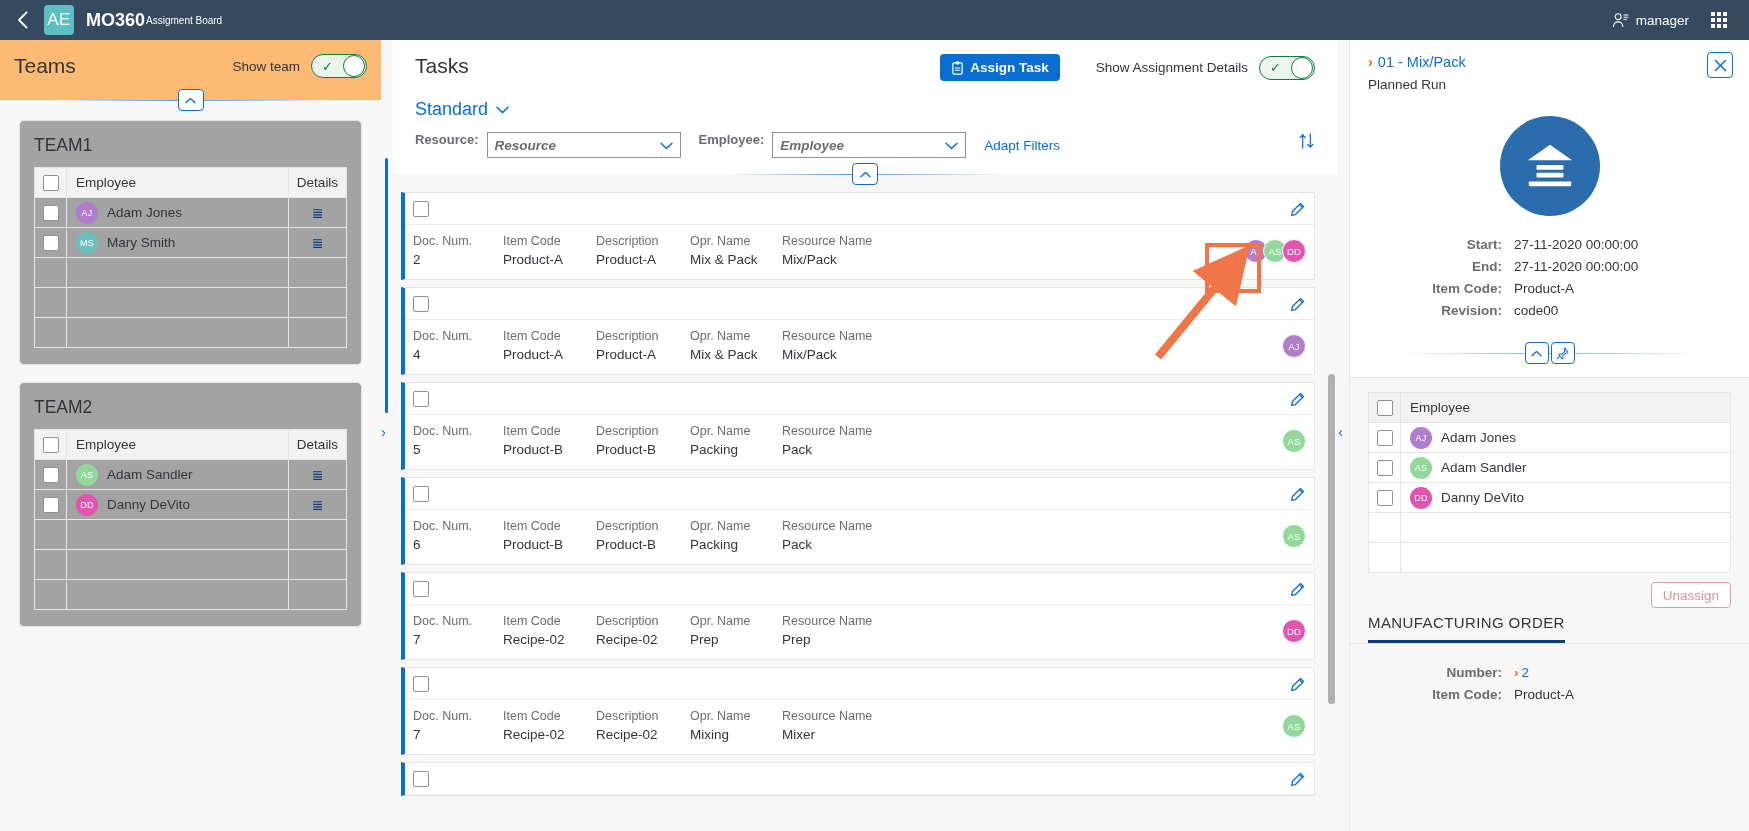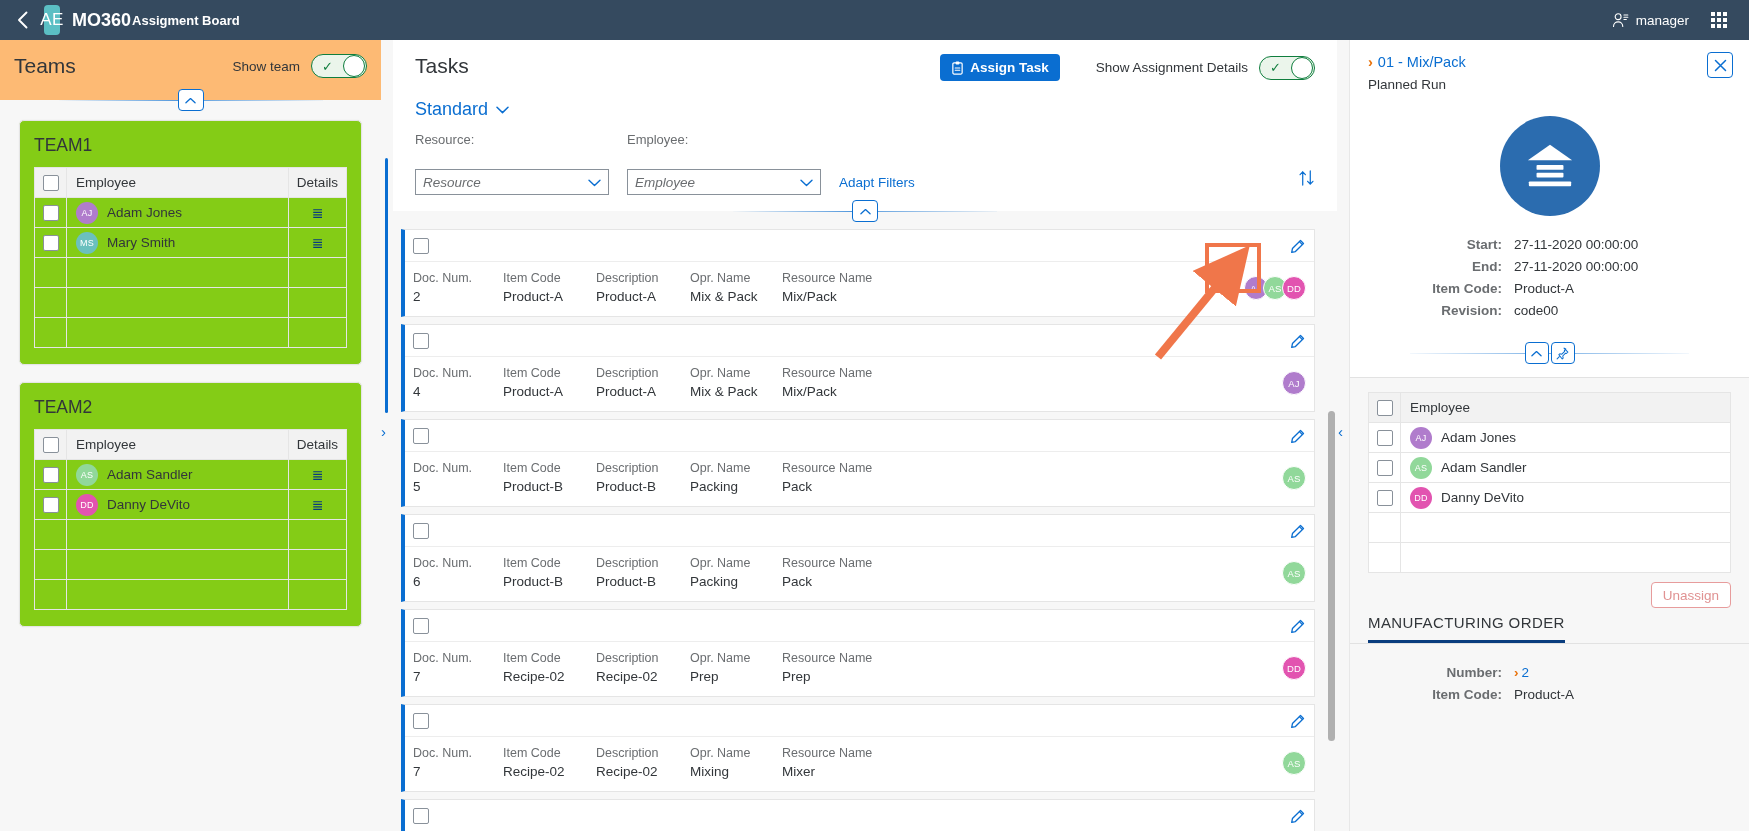--- a/index.html
+++ b/index.html
@@ -18,29 +18,29 @@
     display: flex; align-items: center;
     color: #fff;
     position: relative;
   }
   .back-btn {
     width: 44px; height: 40px; display: flex; align-items: center; justify-content: center;
     cursor: pointer;
   }
   .back-btn svg { display: block; }
   .logo-tile {
-    width: 16px; height: 30px; border-radius: 4px;
+    width: 30px; height: 30px; border-radius: 4px;
     background: #5bbfc4;
     display: flex; align-items: center; justify-content: center;
     color: #fff; font-size: 17px; letter-spacing: .5px;
     margin-right: 12px;
     font-family: "Liberation Sans", sans-serif;
   }
   .app-title { font-size: 18px; font-weight: bold; margin-right: 1px; }
-  .app-subtitle { font-size: 13px; font-weight: bold; }
+  .app-subtitle { font-size: 10px; font-weight: normal; }
   .topbar-right {
     margin-left: auto; display: flex; align-items: center; gap: 0px; padding-right: 14px;
   }
   .user-chip { display: flex; align-items: center; gap: 7px; font-size: 13.5px; padding: 0 16px; cursor: pointer; }
   .grid-icon { display: flex; flex-wrap: wrap; width: 18px; gap: 2px; cursor: pointer; padding: 0 6px; box-sizing: content-box;}
   .grid-icon i { width: 4px; height: 4px; background: #fff; display: block; }
 
   
   .body { flex: 1 1 auto; display: flex; min-height: 0; position: relative; }
 
@@ -97,21 +97,21 @@
   .collapse-tab::before, .collapse-tab::after {
     content: ""; position: absolute; top: 50%; height: 1px;
     background: linear-gradient(to right, rgba(10,110,209,.6), rgba(10,110,209,.05));
     width: 120px;
   }
   .collapse-tab::before { right: 100%; background: linear-gradient(to left, rgba(10,110,209,.7), rgba(10,110,209,.02)); }
   .collapse-tab::after { left: 100%; }
 
   .teams-scroll { flex: 1 1 auto; overflow: hidden; padding: 20px 19px 0 19px; }
   .team-card {
-    background: #84cc16; border: 1px solid #e5e5e5; border-radius: 5px;
+    background: #a3a3a3; border: 1px solid #e5e5e5; border-radius: 5px;
     padding: 14px 14px 16px 14px; margin-bottom: 17px;
     box-shadow: 0 0 2px rgba(0,0,0,0.06);
   }
   .team-name { font-size: 17.5px; color: #32363a; margin-bottom: 11px; }
   table.emp-table { width: 100%; border-collapse: collapse; }
   table.emp-table th, table.emp-table td {
     border: 1px solid #e5e5e5; height: 30px; font-weight: normal;
     font-size: 13.5px; color: #32363a; text-align: left;
   }
   table.emp-table th { background: #f2f2f2; color: #32363a; }
@@ -157,21 +157,21 @@
   .assign-btn {
     background: #0a6ed1; color: #fff; border: 0; border-radius: 4px;
     height: 27px; padding: 0 11px; font-size: 13.5px; font-weight: bold;
     display: flex; align-items: center; gap: 6px; cursor: pointer;
     font-family: "Liberation Sans", sans-serif;
     margin-left: auto;
   }
   .assign-wrap { margin-left: auto; display: flex; align-items: center; gap: 36px; }
   .variant { color: #0a6ed1; font-size: 18px; display: flex; align-items: center; gap: 8px; margin-top: 18px; cursor: pointer; }
   .filters { display: flex; align-items: flex-end; gap: 18px; margin-top: 12px; padding-bottom: 16px; }
-  .filter-field { display: flex; flex-direction: column; gap: 22px; }
+  .filter-field { display: flex; flex-direction: row; gap: 8px; font-weight: bold; }
   .filter-label { font-size: 13px; color: #6a6d70; }
   .sel {
     width: 194px; height: 26px; border: 1px solid #89919a; background: #fff;
     display: flex; align-items: center; padding: 0 7px; font-size: 13.5px;
     font-style: italic; color: #6a6d70; cursor: pointer;
   }
   .sel .chev { margin-left: auto; color: #0a6ed1; font-style: normal; }
   .adapt { color: #0a6ed1; font-size: 13.5px; cursor: pointer; padding-bottom: 5px; }
   .sortbtn { margin-left: auto; color: #0a6ed1; font-size: 17px; cursor: pointer; padding-bottom: 3px; }
 

